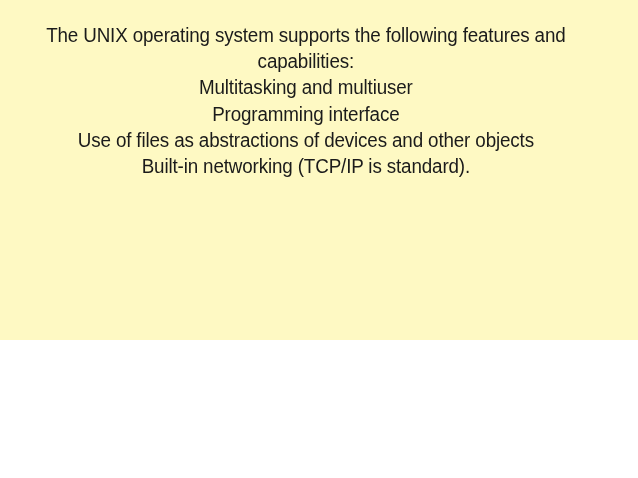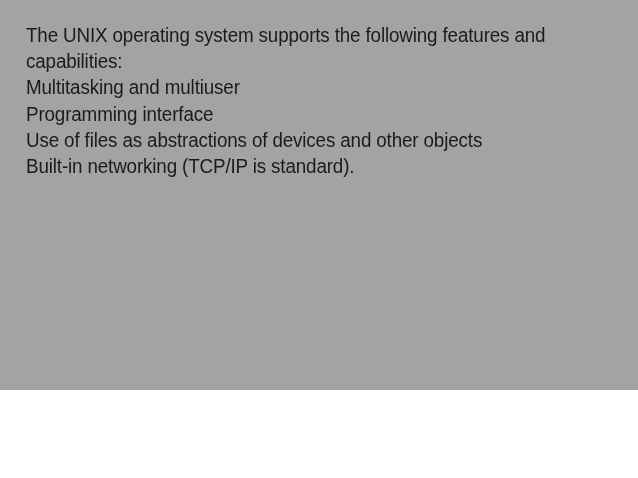--- a/index.html
+++ b/index.html
@@ -7,24 +7,25 @@
     margin: 0;
     padding: 0;
     background: #ffffff;
   }
   body {
     font-family: "Liberation Sans", "DejaVu Sans", sans-serif;
   }
   .slide {
     position: relative;
     width: 638px;
-    height: 390px;
-    background: #a3a3a3;
+    height: 340px;
+    background: #fef9c3;
     overflow: hidden;
     box-sizing: border-box;
+    text-align: center;
   }
   .content-block {
     position: absolute;
     left: 26px;
     top: 22px;
     width: 580px;
   }
   .body-line {
     color: #1b1b1b;
     font-size: 19.5px;

